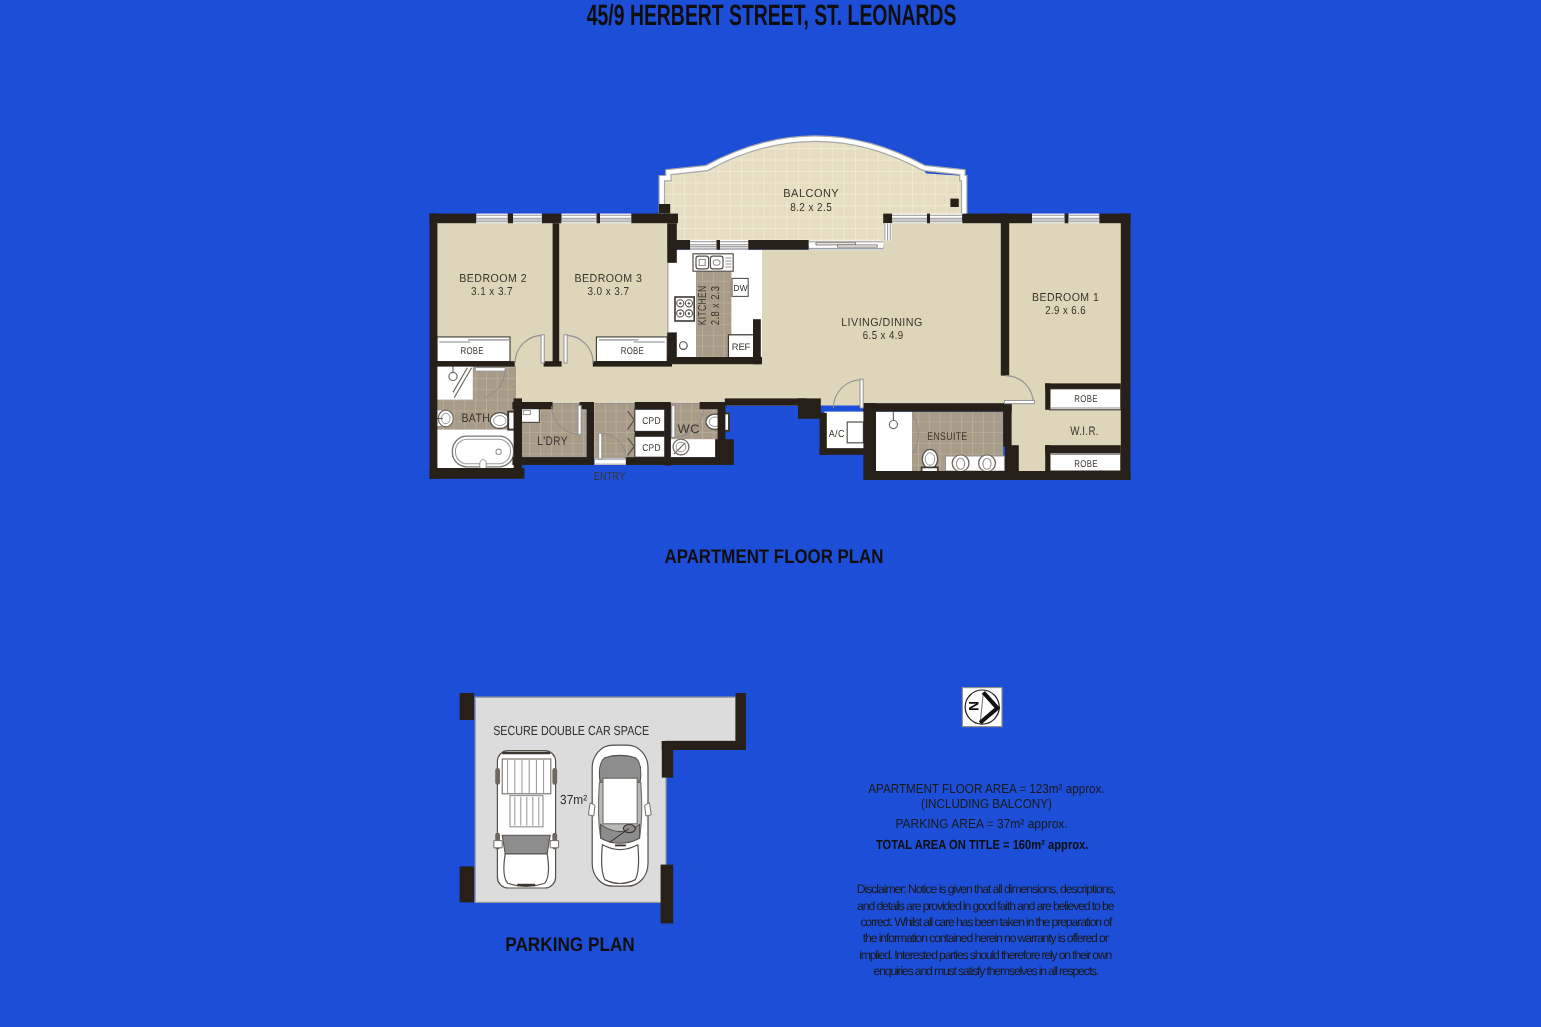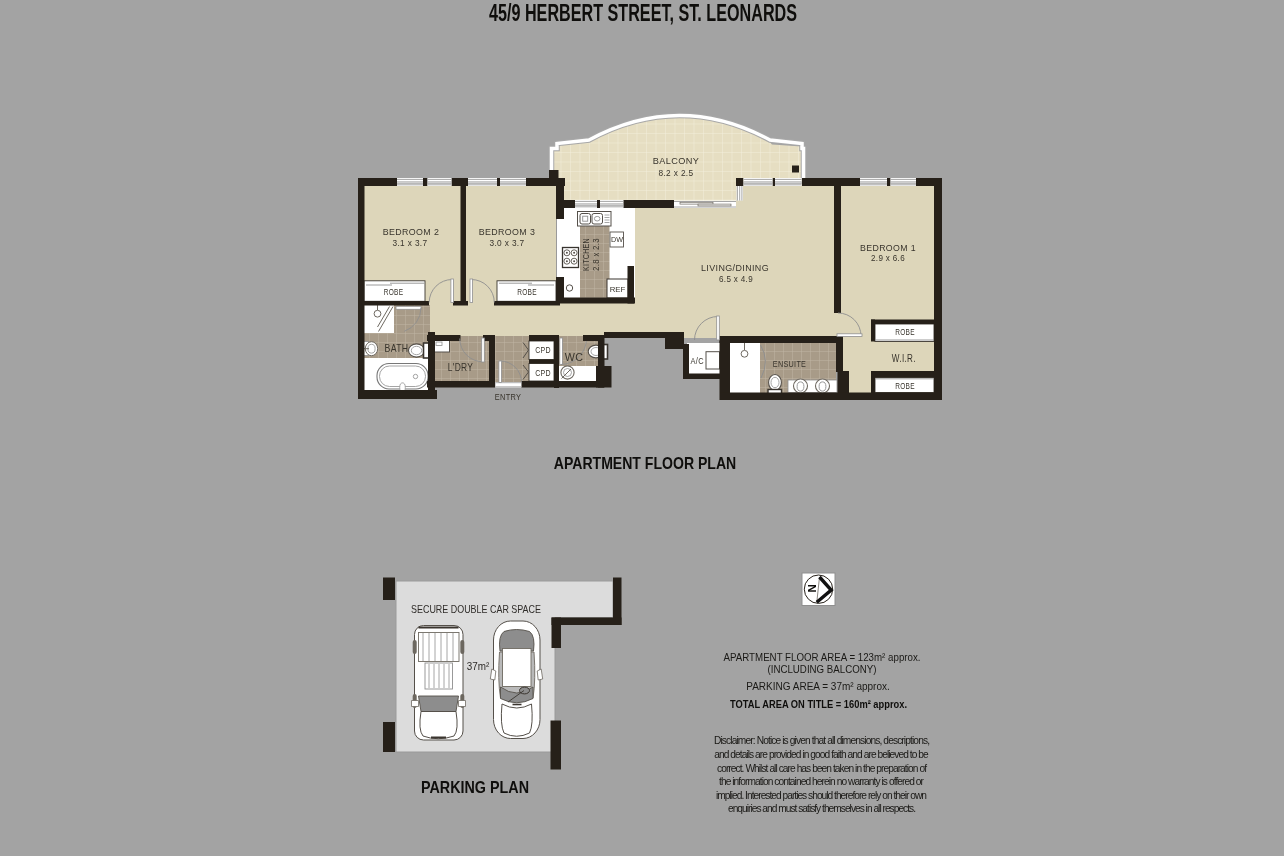--- a/index.html
+++ b/index.html
@@ -1,16 +1,16 @@
 <!DOCTYPE html>
 <html><head>
 <meta charset="utf-8">
 <style>
   html,body{margin:0;padding:0;background:#ffffff;}
-  .pg{position:relative;width:1284px;height:856px;background:#a3a3a3;overflow:hidden;}
+  .pg{position:relative;width:1284px;height:856px;background:#1d4ed8;overflow:hidden;}
   svg text{font-family:"Liberation Sans",sans-serif;}
   .lbl{fill:#38342c;font-size:9.6px;text-anchor:middle;letter-spacing:.4px;}
   .sm{fill:#38342c;font-size:8.2px;text-anchor:middle;letter-spacing:.3px;}
   .bld{font-weight:bold;fill:#0f0e0c;text-anchor:middle;}
 </style>
 </head>
 <body>
 <div class="pg">
 <svg width="1284" height="856" viewBox="0 0 1284 856">
 <defs>

